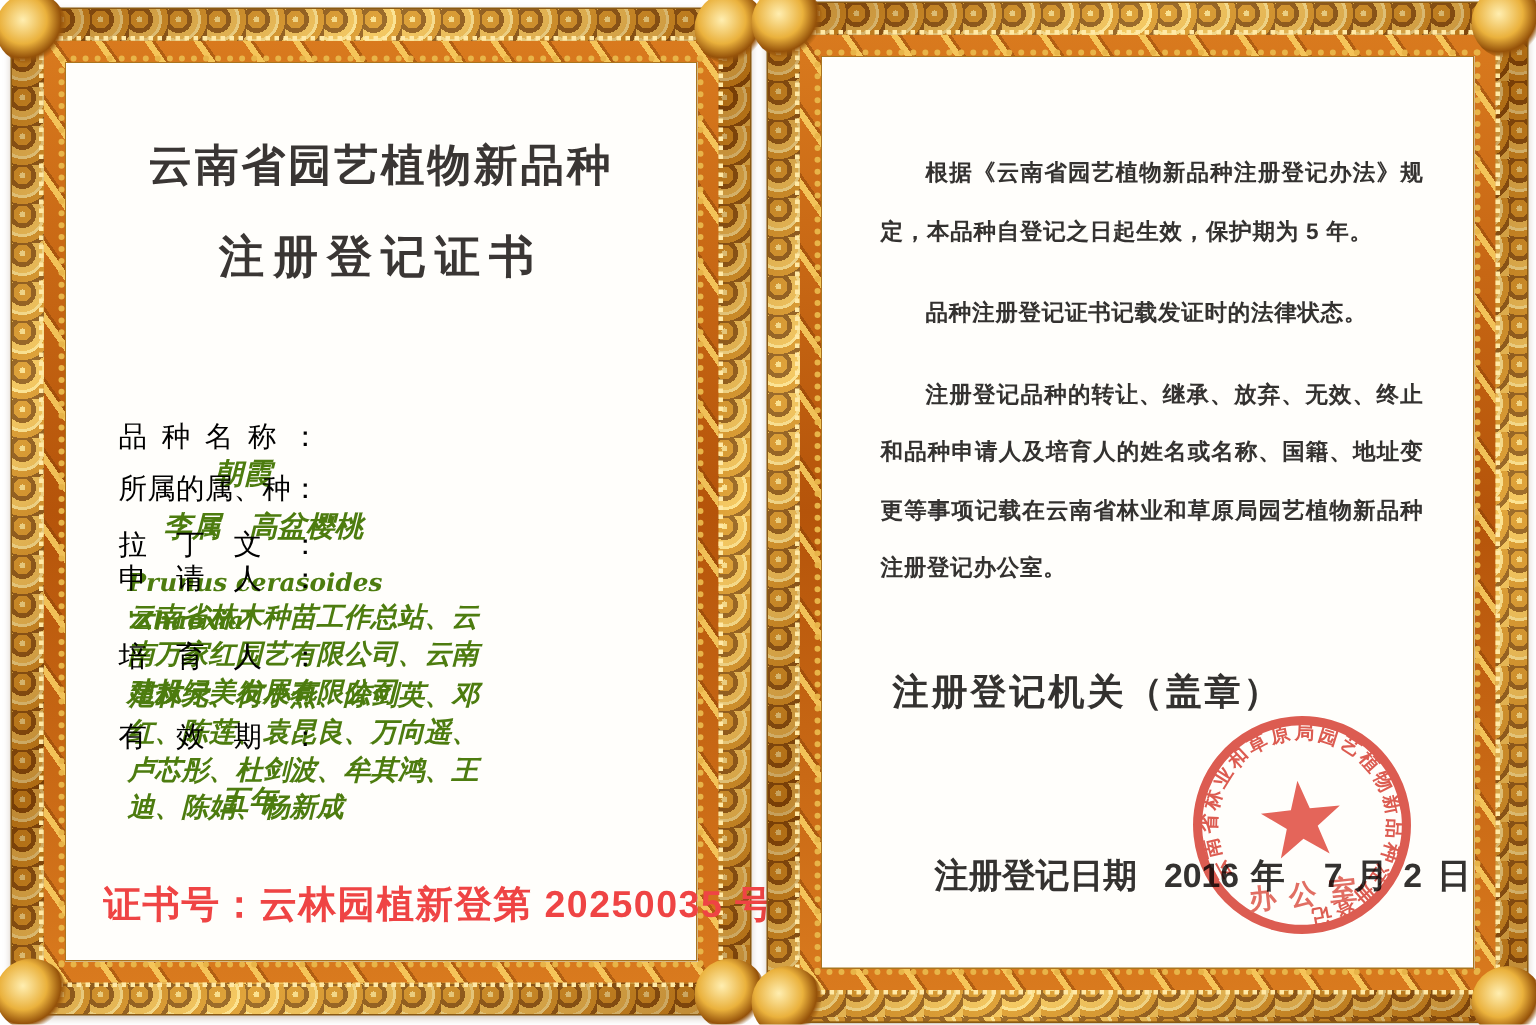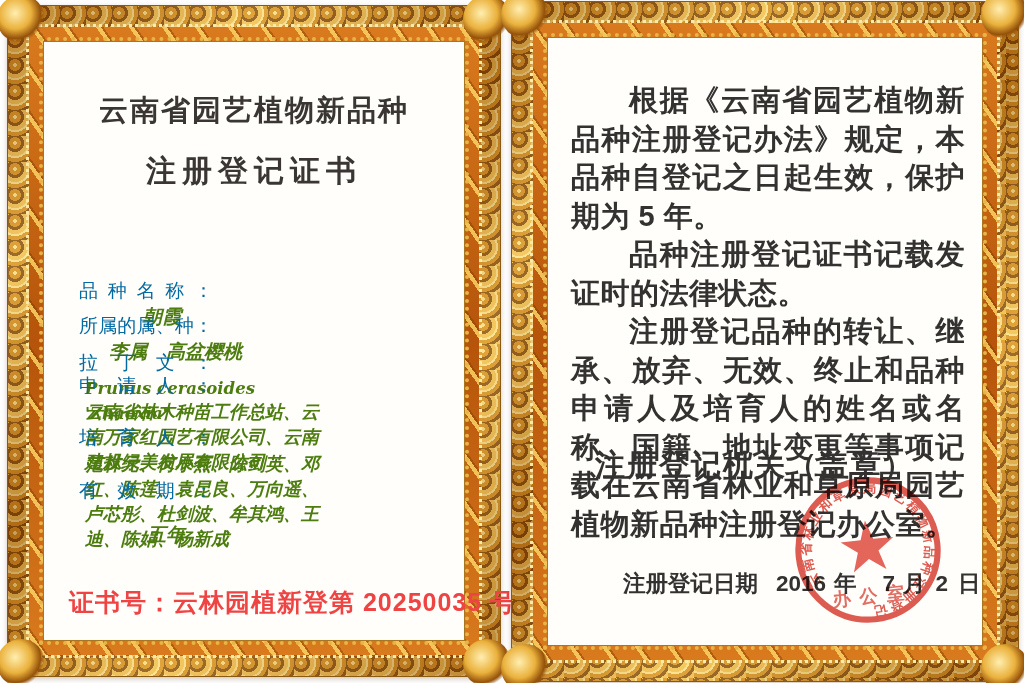--- a/index.html
+++ b/index.html
@@ -30,37 +30,37 @@
   .cert-left{left:8px;top:6px;width:492px;height:670px;}
   .cert-right{left:512px;top:2px;width:506px;height:679px;}
 
   
   .title{position:absolute;left:0;right:0;margin:0;text-align:center;color:#3a3634;
     font-weight:700;font-size:29px;letter-spacing:2px;}
   .t1{top:50px;}
   .t2{top:110px;font-size:30px;letter-spacing:6px;}
   .row{position:absolute;left:36px;right:14px;font-size:19px;}
   .flabel{display:inline-block;width:134px;text-align:justify;text-align-last:justify;
-    color:#0369a1;font-weight:500;vertical-align:top;}
+    color:#000000;font-weight:500;vertical-align:top;}
   .fval{display:inline-block;vertical-align:top;margin-left:6px;width:238px;
     font-family:"DejaVu Serif","Liberation Serif",serif;font-style:italic;font-weight:600;
     font-size:18px;line-height:25px;color:#4d7c0f;}
   .r1{top:237px}.r2{top:272px}.r3{top:309px}.r4{top:332px}.r5{top:384px}.r6{top:437px}
   .r1 .fval{padding-left:58px;font-size:19px;}
   .r2 .fval{padding-left:24px;font-size:19px;}
   .r3 .fval{font-size:16.5px;font-weight:700;}
   .r6 .fval{padding-top:18px;padding-left:62px;font-size:19px;}
   .certno{position:absolute;top:545px;left:26px;right:10px;font-size:25px;font-weight:700;
     letter-spacing:1px;color:#ef4444;white-space:nowrap;}
 
   
   .paras{position:absolute;left:24px;top:44px;width:394px;}
-  .para{margin:0;text-indent:2em;text-align:justify;font-size:29px;line-height:38.5px;
+  .para{margin:16px;text-indent:2em;text-align:justify;font-size:15px;line-height:38.5px;
     font-weight:600;letter-spacing:.5px;color:#343230;}
-  .issuer{position:absolute;top:408px;left:48px;font-size:30px;font-weight:700;
+  .issuer{position:absolute;top:408px;left:48px;font-size:24px;font-weight:700;
     letter-spacing:2px;color:#343230;}
   .dateline{position:absolute;top:531px;left:76px;font-size:22.5px;font-weight:700;
     color:#343230;white-space:nowrap;}
   .dateline .num{font-family:"Liberation Sans","DejaVu Sans",sans-serif;font-weight:700;}
   .g18{display:inline-block;width:18px}.g26{display:inline-block;width:26px}
   .g8{display:inline-block;width:8px}.g10{display:inline-block;width:10px}
 
   
   .seal{position:absolute;left:234px;top:426px;width:174px;height:174px;z-index:5;
     transform:rotate(-6deg);opacity:.88;mix-blend-mode:multiply;}

